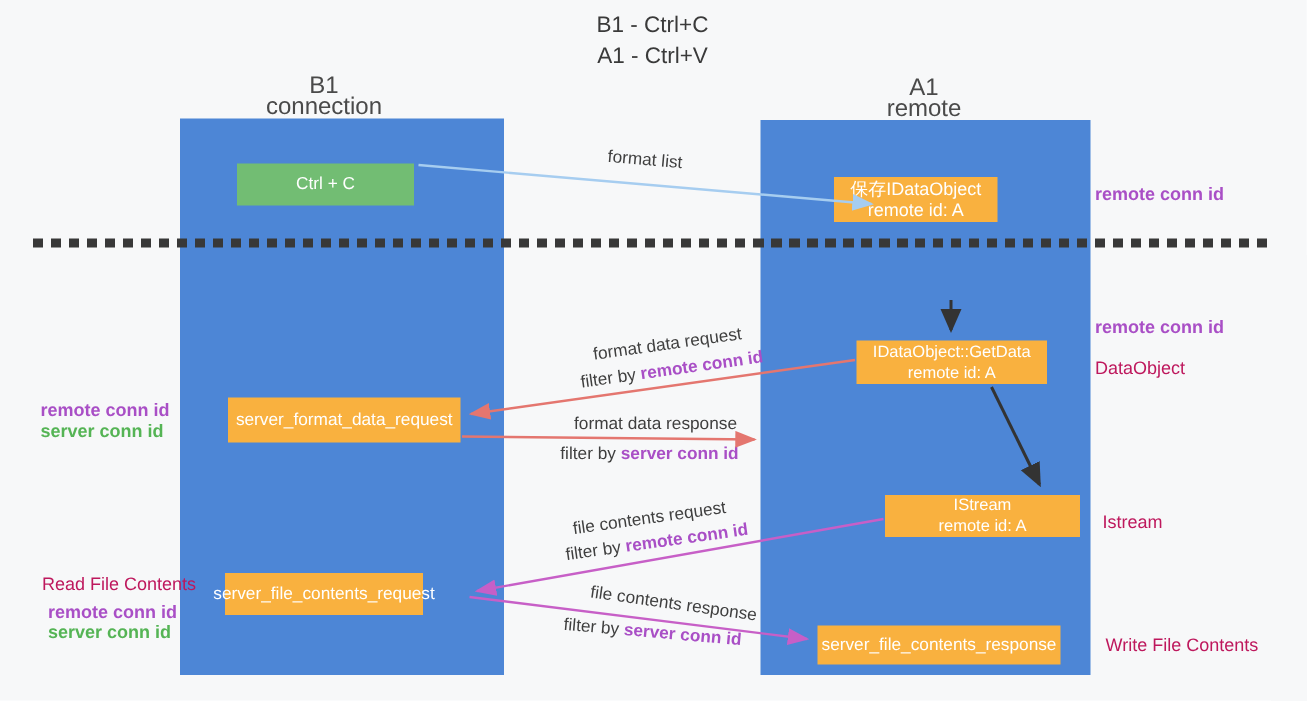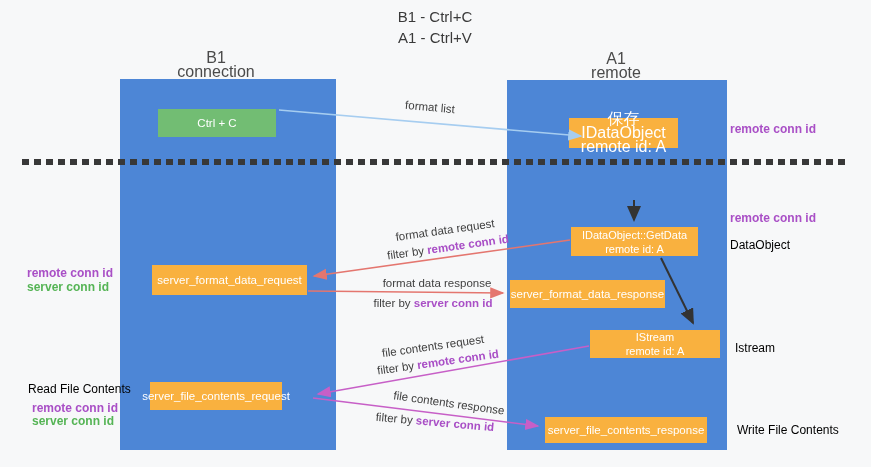--- a/index.html
+++ b/index.html
@@ -18,30 +18,30 @@
 
   .dashline{position:absolute;left:22px;top:159px;width:827px;height:6px;
     background:repeating-linear-gradient(to right,#383838 0 7px,transparent 7px 12px);}
 
   .box{position:absolute;display:flex;flex-direction:column;align-items:center;justify-content:center;
        color:#fff;text-align:center;font-size:11.5px;line-height:14px;}
   .box-green{background:#72bd73;}
   .box-orange{background:#f9b13f;}
 
   .b-ctrl-c{left:158px;top:95px;width:118px;height:28px;margin-top:14px;}
-  .b-save{left:569px;top:118px;width:109px;height:30px;font-size:16px;}
+  .b-save{left:556px;top:118px;width:109px;height:30px;font-size:12px;}
   .b-ctrl-v{left:573px;top:172px;width:124px;height:26px;}
   .b-getdata{left:571px;top:227px;width:127px;height:29px;font-size:11px;}
   .b-fmt-req{left:152px;top:265px;width:155px;height:30px;}
   .b-fmt-res{left:510px;top:280px;width:155px;height:28px;}
   .b-istream{left:590px;top:330px;width:130px;height:28px;font-size:11px;}
   .b-file-req{left:150px;top:382px;width:132px;height:28px;}
   .b-file-res{left:545px;top:417px;width:162px;height:26px;}
 
-  .side-label{position:absolute;font-size:12px;color:#000000;white-space:nowrap;}
+  .side-label{position:absolute;font-size:12px;color:#be185d;white-space:nowrap;}
   .lbl-purple{color:#a94fc6;font-weight:bold;}
   .lbl-green{color:#55b455;font-weight:bold;}
 
   .flow-label{position:absolute;font-size:11.5px;color:#3f3f3f;white-space:nowrap;
               transform:translate(-50%,-50%);}
   .rot-up{transform:translate(-50%,-50%) rotate(-8deg);}
   .rot-dn{transform:translate(-50%,-50%) rotate(8deg);}
   .rot-dn5{transform:translate(-50%,-50%) rotate(5deg);}
   .flow-label .key-purple{color:#a94fc6;font-weight:bold;}
 
@@ -83,23 +83,20 @@
 
   <div class="box box-orange b-getdata">
     <div>IDataObject::GetData</div>
     <div>remote id: A</div>
   </div>
 
   <div class="box box-orange b-fmt-req">
     <div>server_format_data_request</div>
   </div>
 
-  <div class="box box-orange b-fmt-res">
-    <div>server_format_data_response</div>
-  </div>
 
   <div class="box box-orange b-istream">
     <div>IStream</div>
     <div>remote id: A</div>
   </div>
 
   <div class="box box-orange b-file-req">
     <div>server_file_contents_request</div>
   </div>
 

